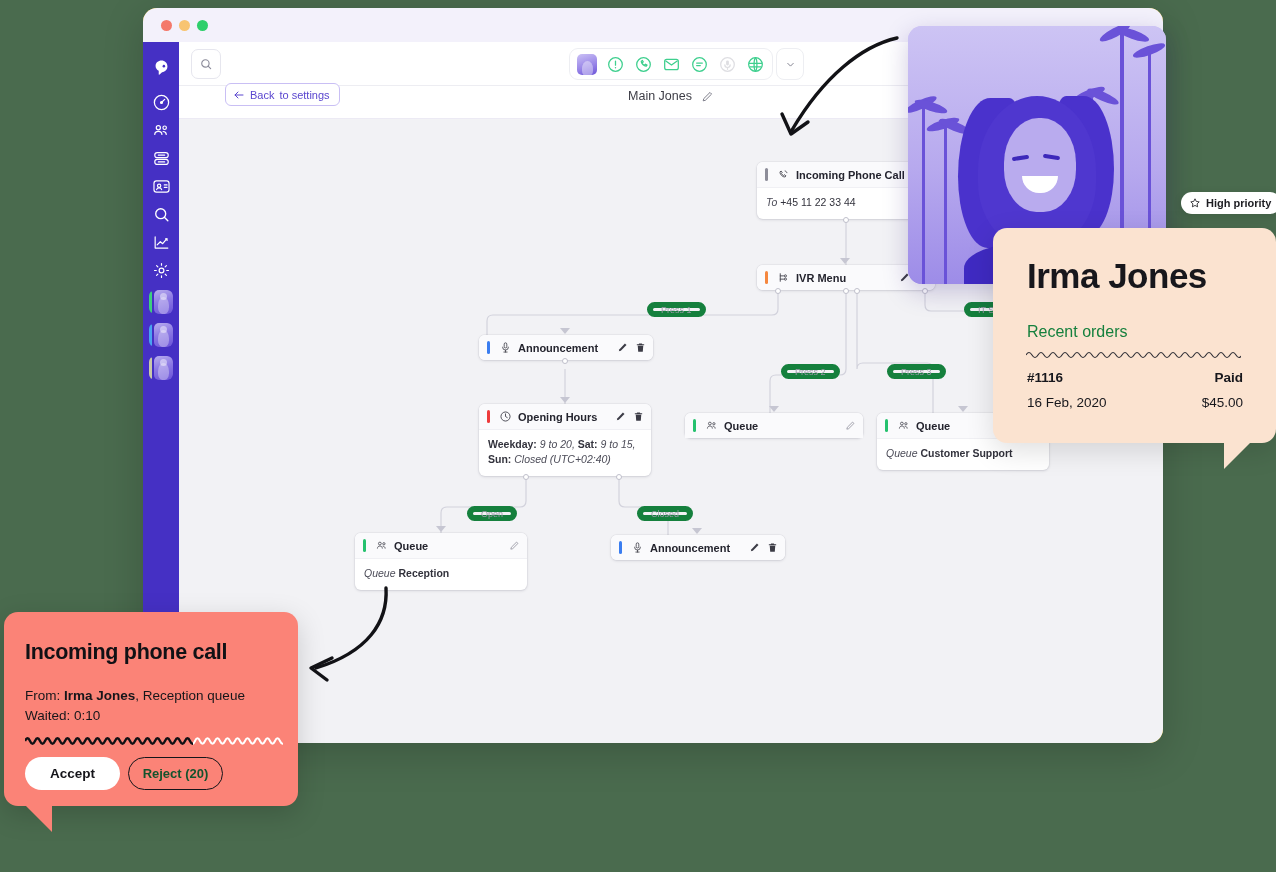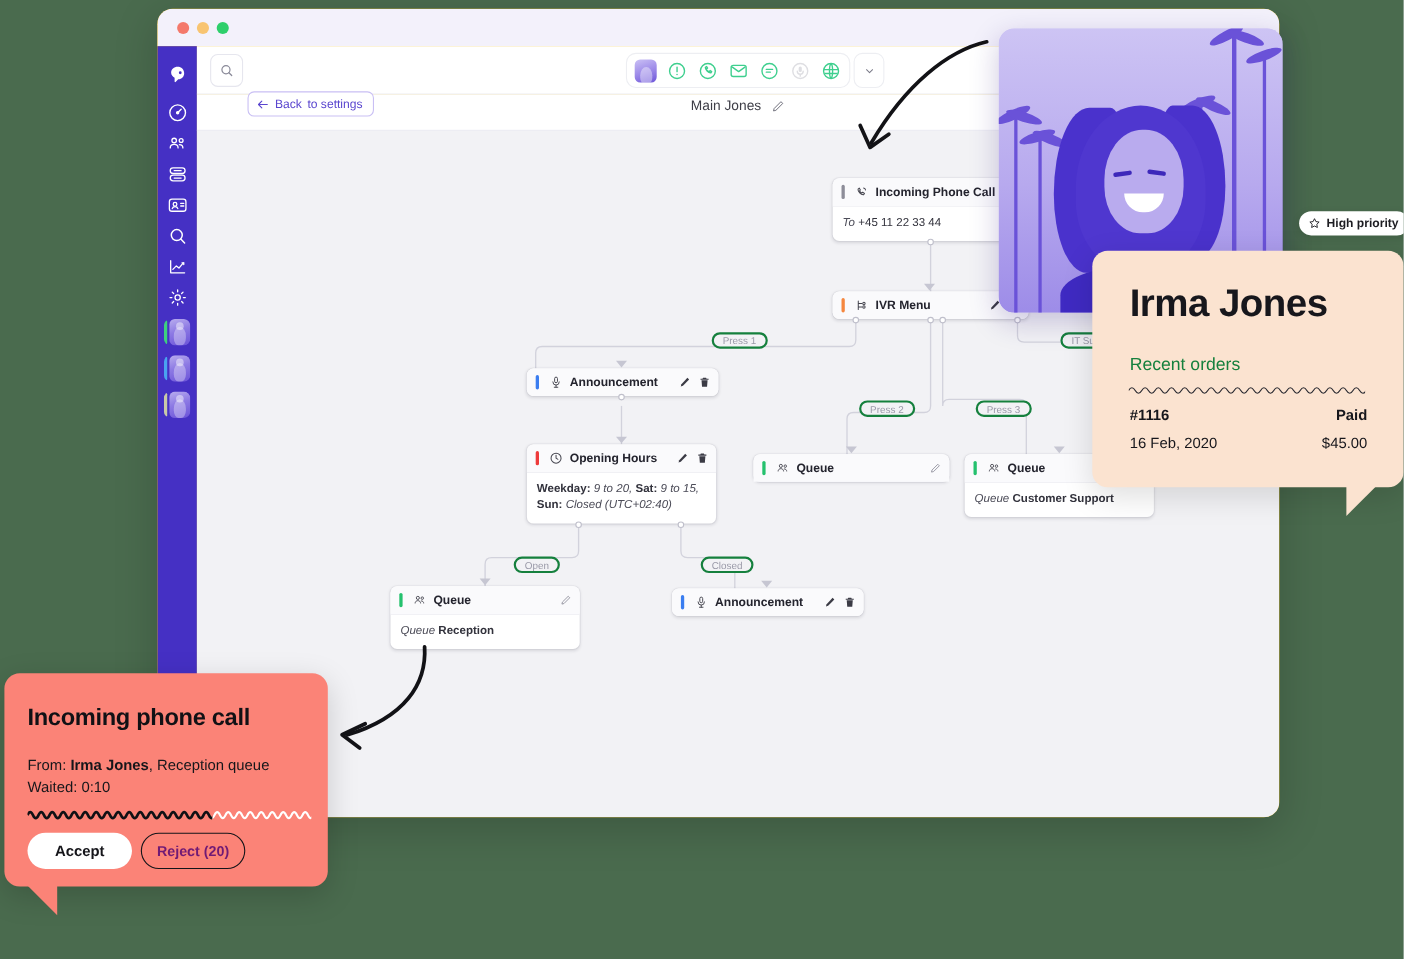--- a/index.html
+++ b/index.html
@@ -136,21 +136,21 @@
     position:absolute; width:6px; height:6px; border-radius:50%;
     background:#fff; border:1px solid #bfbfcb;
   }
   .caret{
     position:absolute; width:0; height:0;
     border-left:5px solid transparent; border-right:5px solid transparent;
     border-top:6px solid #c6c6d2;
   }
   .edge-label{
     position:absolute; height:15px; padding:0 8px; border-radius:8px;
-    background:#f2f2f5; border:2px solid #15803d; color:#9a9aa8;
+    background:#f2f2f5; border:6px solid #15803d; color:#9a9aa8;
     font-size:9px; display:flex; align-items:center; white-space:nowrap;
   }
 
   
   #photo-card{
     position:absolute; left:908px; top:26px; width:258px; height:258px;
     border-radius:14px; overflow:hidden;
     background:linear-gradient(170deg,#c9c0f2 0%,#b5a8ec 40%,#8d7ae2 100%);
     box-shadow:0 8px 26px rgba(40,20,120,.22);
   }
@@ -234,21 +234,21 @@
     position:absolute; left:21px; top:145px; width:95px; height:33px;
     background:#fff; border-radius:17px; border:none;
     display:flex; align-items:center; justify-content:center;
     font-size:13.5px; font-weight:bold; color:#15151a;
     font-family:"Liberation Sans", sans-serif;
   }
   #reject-btn{
     position:absolute; left:124px; top:145px; width:95px; height:33px;
     background:transparent; border-radius:17px; border:1.6px solid #15151a;
     display:flex; align-items:center; justify-content:center;
-    font-size:13px; font-weight:bold; color:#701a75;
+    font-size:13px; font-weight:bold; color:#14532d;
     font-family:"Liberation Sans", sans-serif;
   }
 
   
   #arrows{ position:absolute; left:0; top:0; width:1276px; height:872px; pointer-events:none; }
 </style>
 </head>
 <body>
 
 <div id="app-window">

